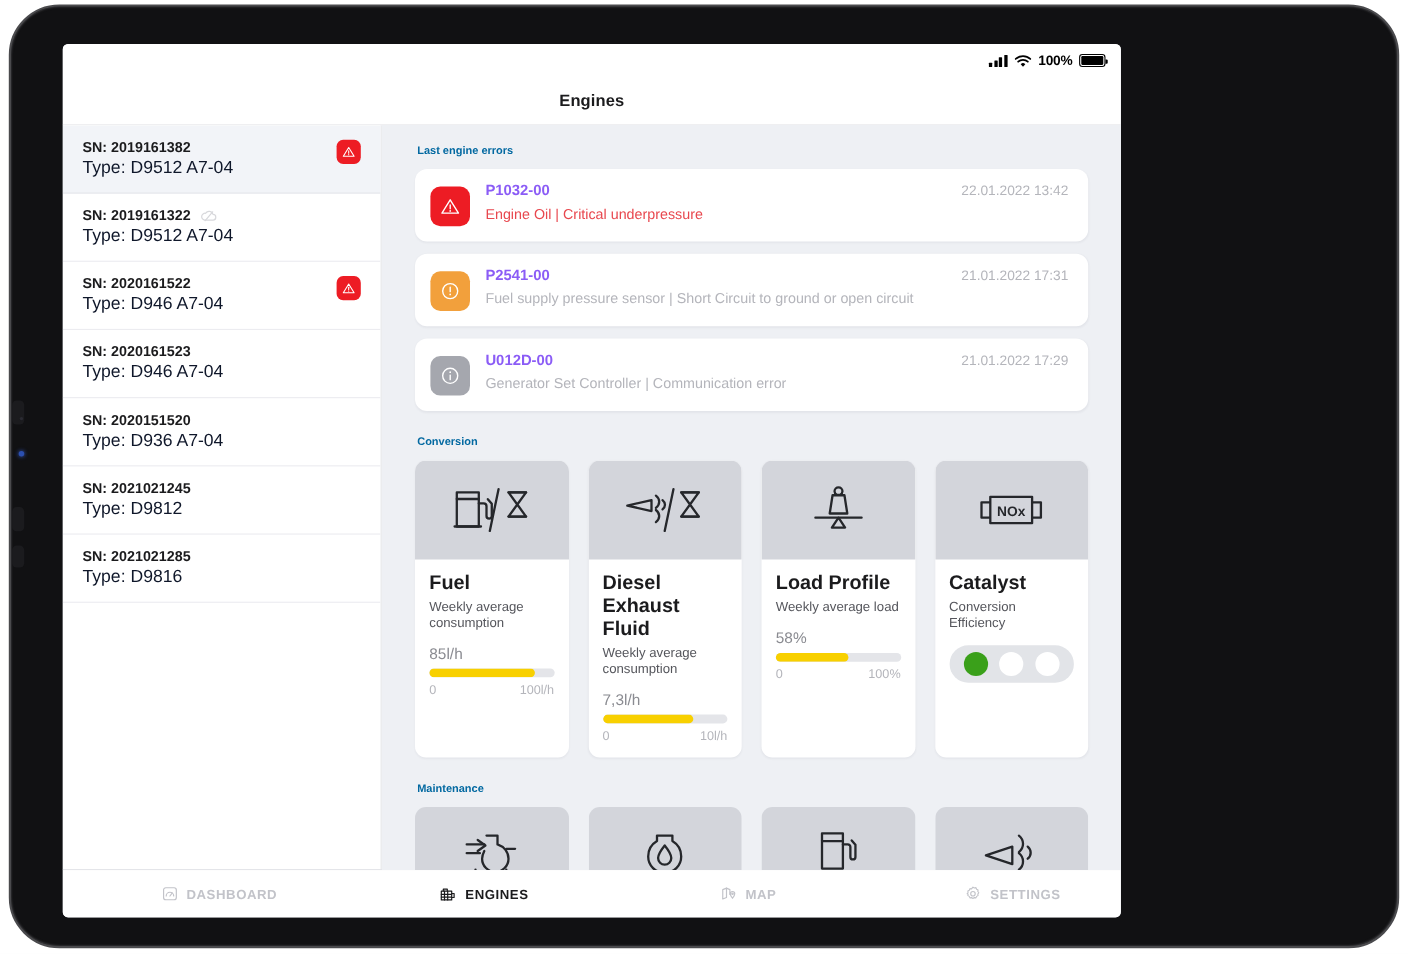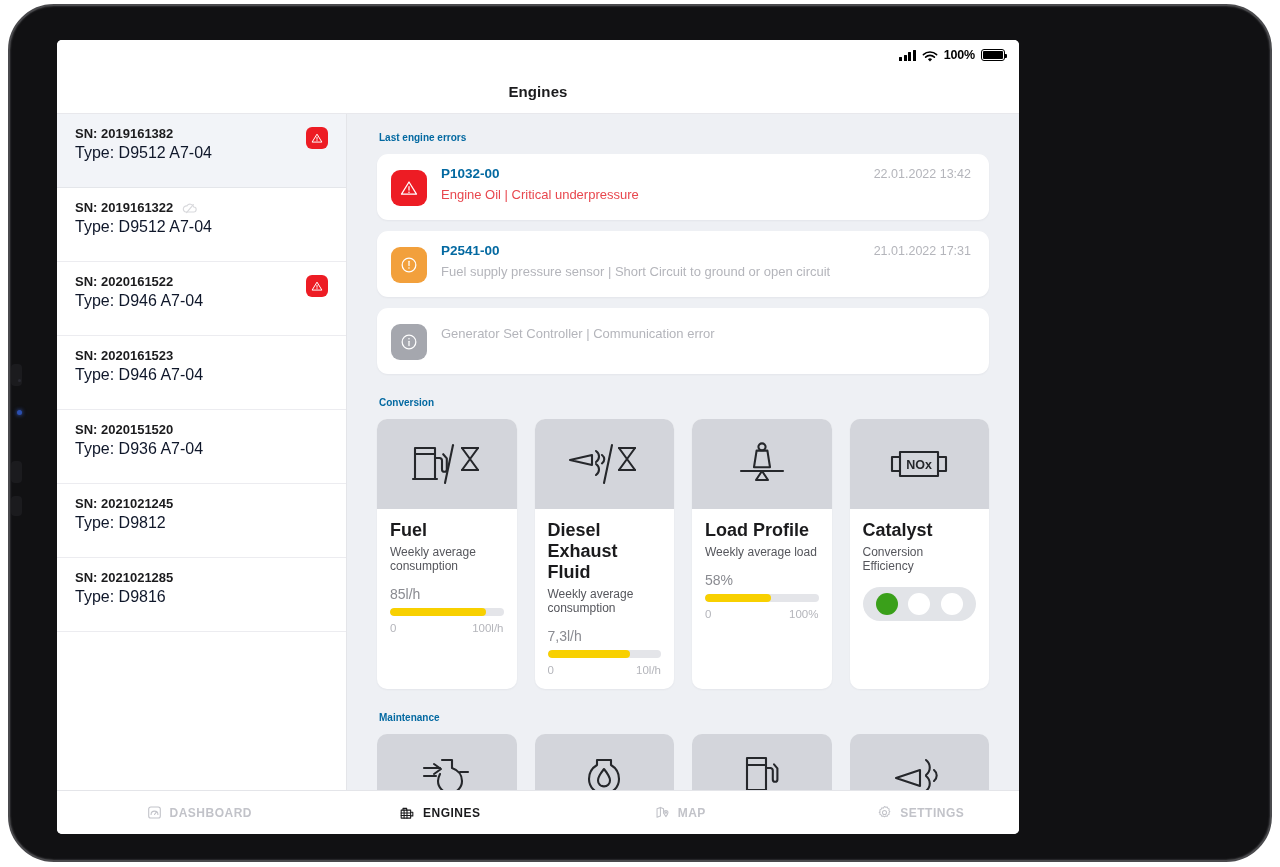--- a/index.html
+++ b/index.html
@@ -102,21 +102,21 @@
 
   
   .sidebar {
     width: 290px;
     background: #ffffff;
     border-right: 1px solid #e4e5e9;
     overflow-y: auto;
     flex-shrink: 0;
   }
   .engine-item {
-    padding: 12px 18px 25px 18px;
+    padding: 12px 18px 13px 18px;
     border-bottom: 1px solid #ececf0;
     cursor: pointer;
     position: relative;
     min-height: 57px;
   }
   .engine-item.selected { background: #f2f4f8; border-bottom-color: #e4e6ea; }
   .engine-sn {
     font-size: 13px; font-weight: 700; color: #1b1b1d;
     display: flex; align-items: center; gap: 8px;
   }
@@ -155,21 +155,21 @@
     max-width: 616px;
   }
   .err-icon {
     width: 36px; height: 36px; border-radius: 9px;
     flex-shrink: 0;
     display: flex; align-items: center; justify-content: center;
     margin-top: 4px;
   }
   .err-body { flex: 1; min-width: 0; }
   .err-top { display: flex; justify-content: space-between; align-items: baseline; gap: 10px; }
-  .err-code { font-size: 13.5px; font-weight: 700; color: #0369a1; }
+  .err-code { font-size: 13.5px; font-weight: 700; color: #8b5cf6; }
   .err-time { font-size: 12.5px; color: #b4b5bb; white-space: nowrap; }
   .err-desc { font-size: 13px; margin-top: 6px; }
   .err-desc.sev-critical { color: #e8474e; }
   .err-desc.sev-warning,
   .err-desc.sev-info { color: #b4b5bb; }
 
   
   .card-grid {
     display: grid;
     grid-template-columns: repeat(4, 1fr);
@@ -379,20 +379,24 @@
             </div>
             <div class="err-card">
               <div class="err-icon" style="background:#a5a7ae">
                 <svg viewBox="0 0 24 24" width="20" height="20">
                   <circle cx="12" cy="12" r="8.2" fill="none" stroke="#fff" stroke-width="1.5"></circle>
                   <path d="M12 11.2 v5" stroke="#fff" stroke-width="1.5" stroke-linecap="round"></path>
                   <circle cx="12" cy="8.1" r=".95" fill="#fff"></circle>
                 </svg>
               </div>
               <div class="err-body">
+                <div class="err-top">
+                  <span class="err-code">U012D-00</span>
+                  <span class="err-time">21.01.2022  17:29</span>
+                </div>
                 <div class="err-desc sev-info">Generator Set Controller | Communication error</div>
               </div>
             </div>
           </div>
 
         <div class="section-title mt">Conversion</div>
         <div class="card-grid" id="perf-grid">
             <div class="metric-card">
               <div class="metric-illus">
                 <svg viewBox="0 0 80 52" width="80" height="52" fill="none" stroke="#25272b" stroke-width="2.1" stroke-linejoin="round" stroke-linecap="round">

